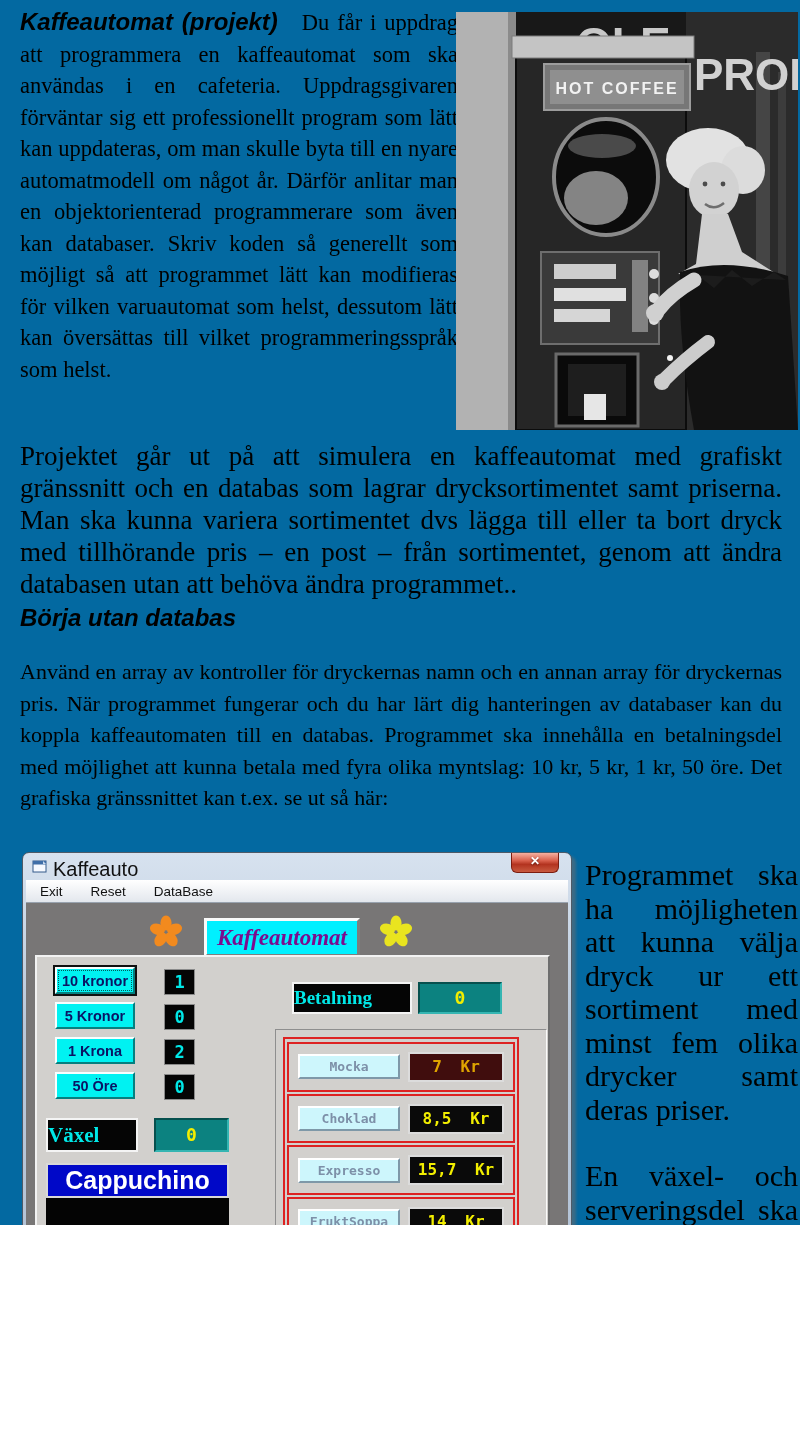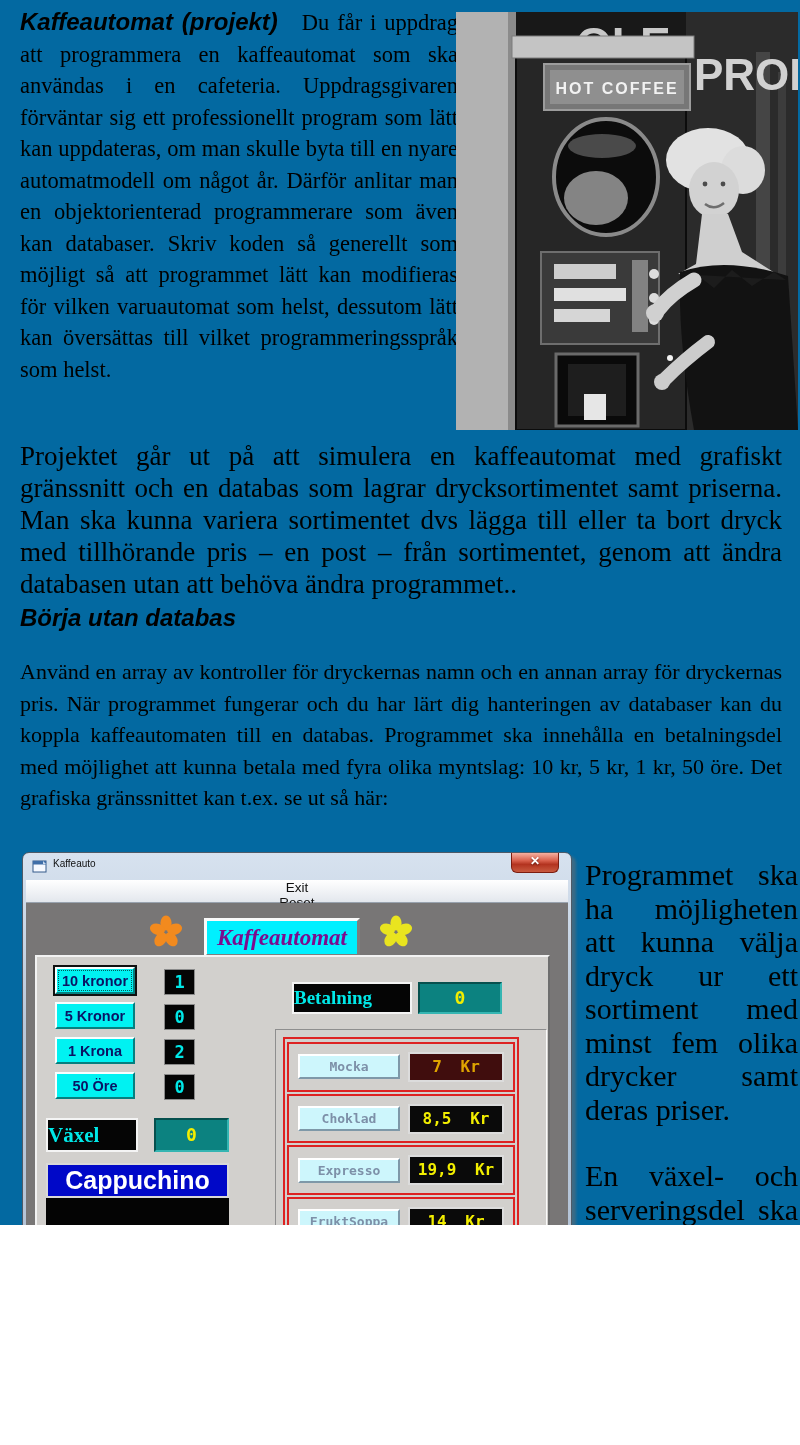--- a/index.html
+++ b/index.html
@@ -25,28 +25,28 @@
   .photo { position:absolute; left:456px; top:12px; width:342px; height:418px; background:#111; }
 
   
   .win { position:absolute; left:22px; top:852px; width:548px; height:570px;
          background:linear-gradient(180deg,#d7e2ef,#b9c8da 30%,#b0c0d4);
          border:1px solid #4e5a67; border-radius:7px 7px 3px 3px;
          box-shadow:4px 4px 3px rgba(110,110,110,.55);
          font-family:"Liberation Sans", sans-serif; }
   .titlebar { position:relative; height:27px; }
   .title-ico { position:absolute; left:9px; top:7px; }
-  .title-txt { position:absolute; left:30px; top:5px; font-size:10px; color:#111; }
+  .title-txt { position:absolute; left:30px; top:5px; font-size:20px; color:#111; }
   .closebtn { position:absolute; top:0px; right:12px; width:46px; height:19px;
               background:linear-gradient(180deg,#f5b0a0,#d9604c 40%,#b3331f 60%,#c85a40);
               border:1px solid #7c1d10; border-top:none; border-radius:0 0 6px 6px;
               color:#fff; font-weight:bold; font-size:12px; line-height:17px; text-align:center;
               text-shadow:0 1px 2px #5e120a; cursor:default; }
   .menubar { margin:0 3px; height:22px; background:linear-gradient(180deg,#ffffff,#e3e7ed);
-             border-bottom:1px solid #98a2ae; display:flex; align-items:center;flex-direction:column; }
+             border-bottom:1px solid #98a2ae; display:flex; align-items:center; }
   .menu-item { padding:0 14px; font-size:13.5px; color:#111; }
   .client { position:relative; margin:0 3px 4px 3px; height:517px; background:#787676; }
 
   
   .flower { position:absolute; width:32px; height:34px; }
   .fl-orange { left:124px; top:12px; }
   .fl-yellow { left:354px; top:12px; }
   .banner { position:absolute; left:178px; top:15px; width:150px; height:33px;
             background:#00f0ff; border:3px solid; border-color:#fafafa #7e7e7e #7e7e7e #fafafa;
             text-align:center; }
@@ -259,21 +259,21 @@
             <div class="drow">
               <button class="dbtn">Mocka</button>
               <div class="dprice p0">7 Kr</div>
             </div>
             <div class="drow">
               <button class="dbtn">Choklad</button>
               <div class="dprice">8,5 Kr</div>
             </div>
             <div class="drow">
               <button class="dbtn">Expresso</button>
-              <div class="dprice">19,9 Kr</div>
+              <div class="dprice">15,7 Kr</div>
             </div>
             <div class="drow">
               <button class="dbtn">FruktSoppa</button>
               <div class="dprice">14 Kr</div>
             </div>
             <div class="drow">
               <button class="dbtn">Cappuchino</button>
               <div class="dprice">12 Kr</div>
             </div>
             <div class="drow">

